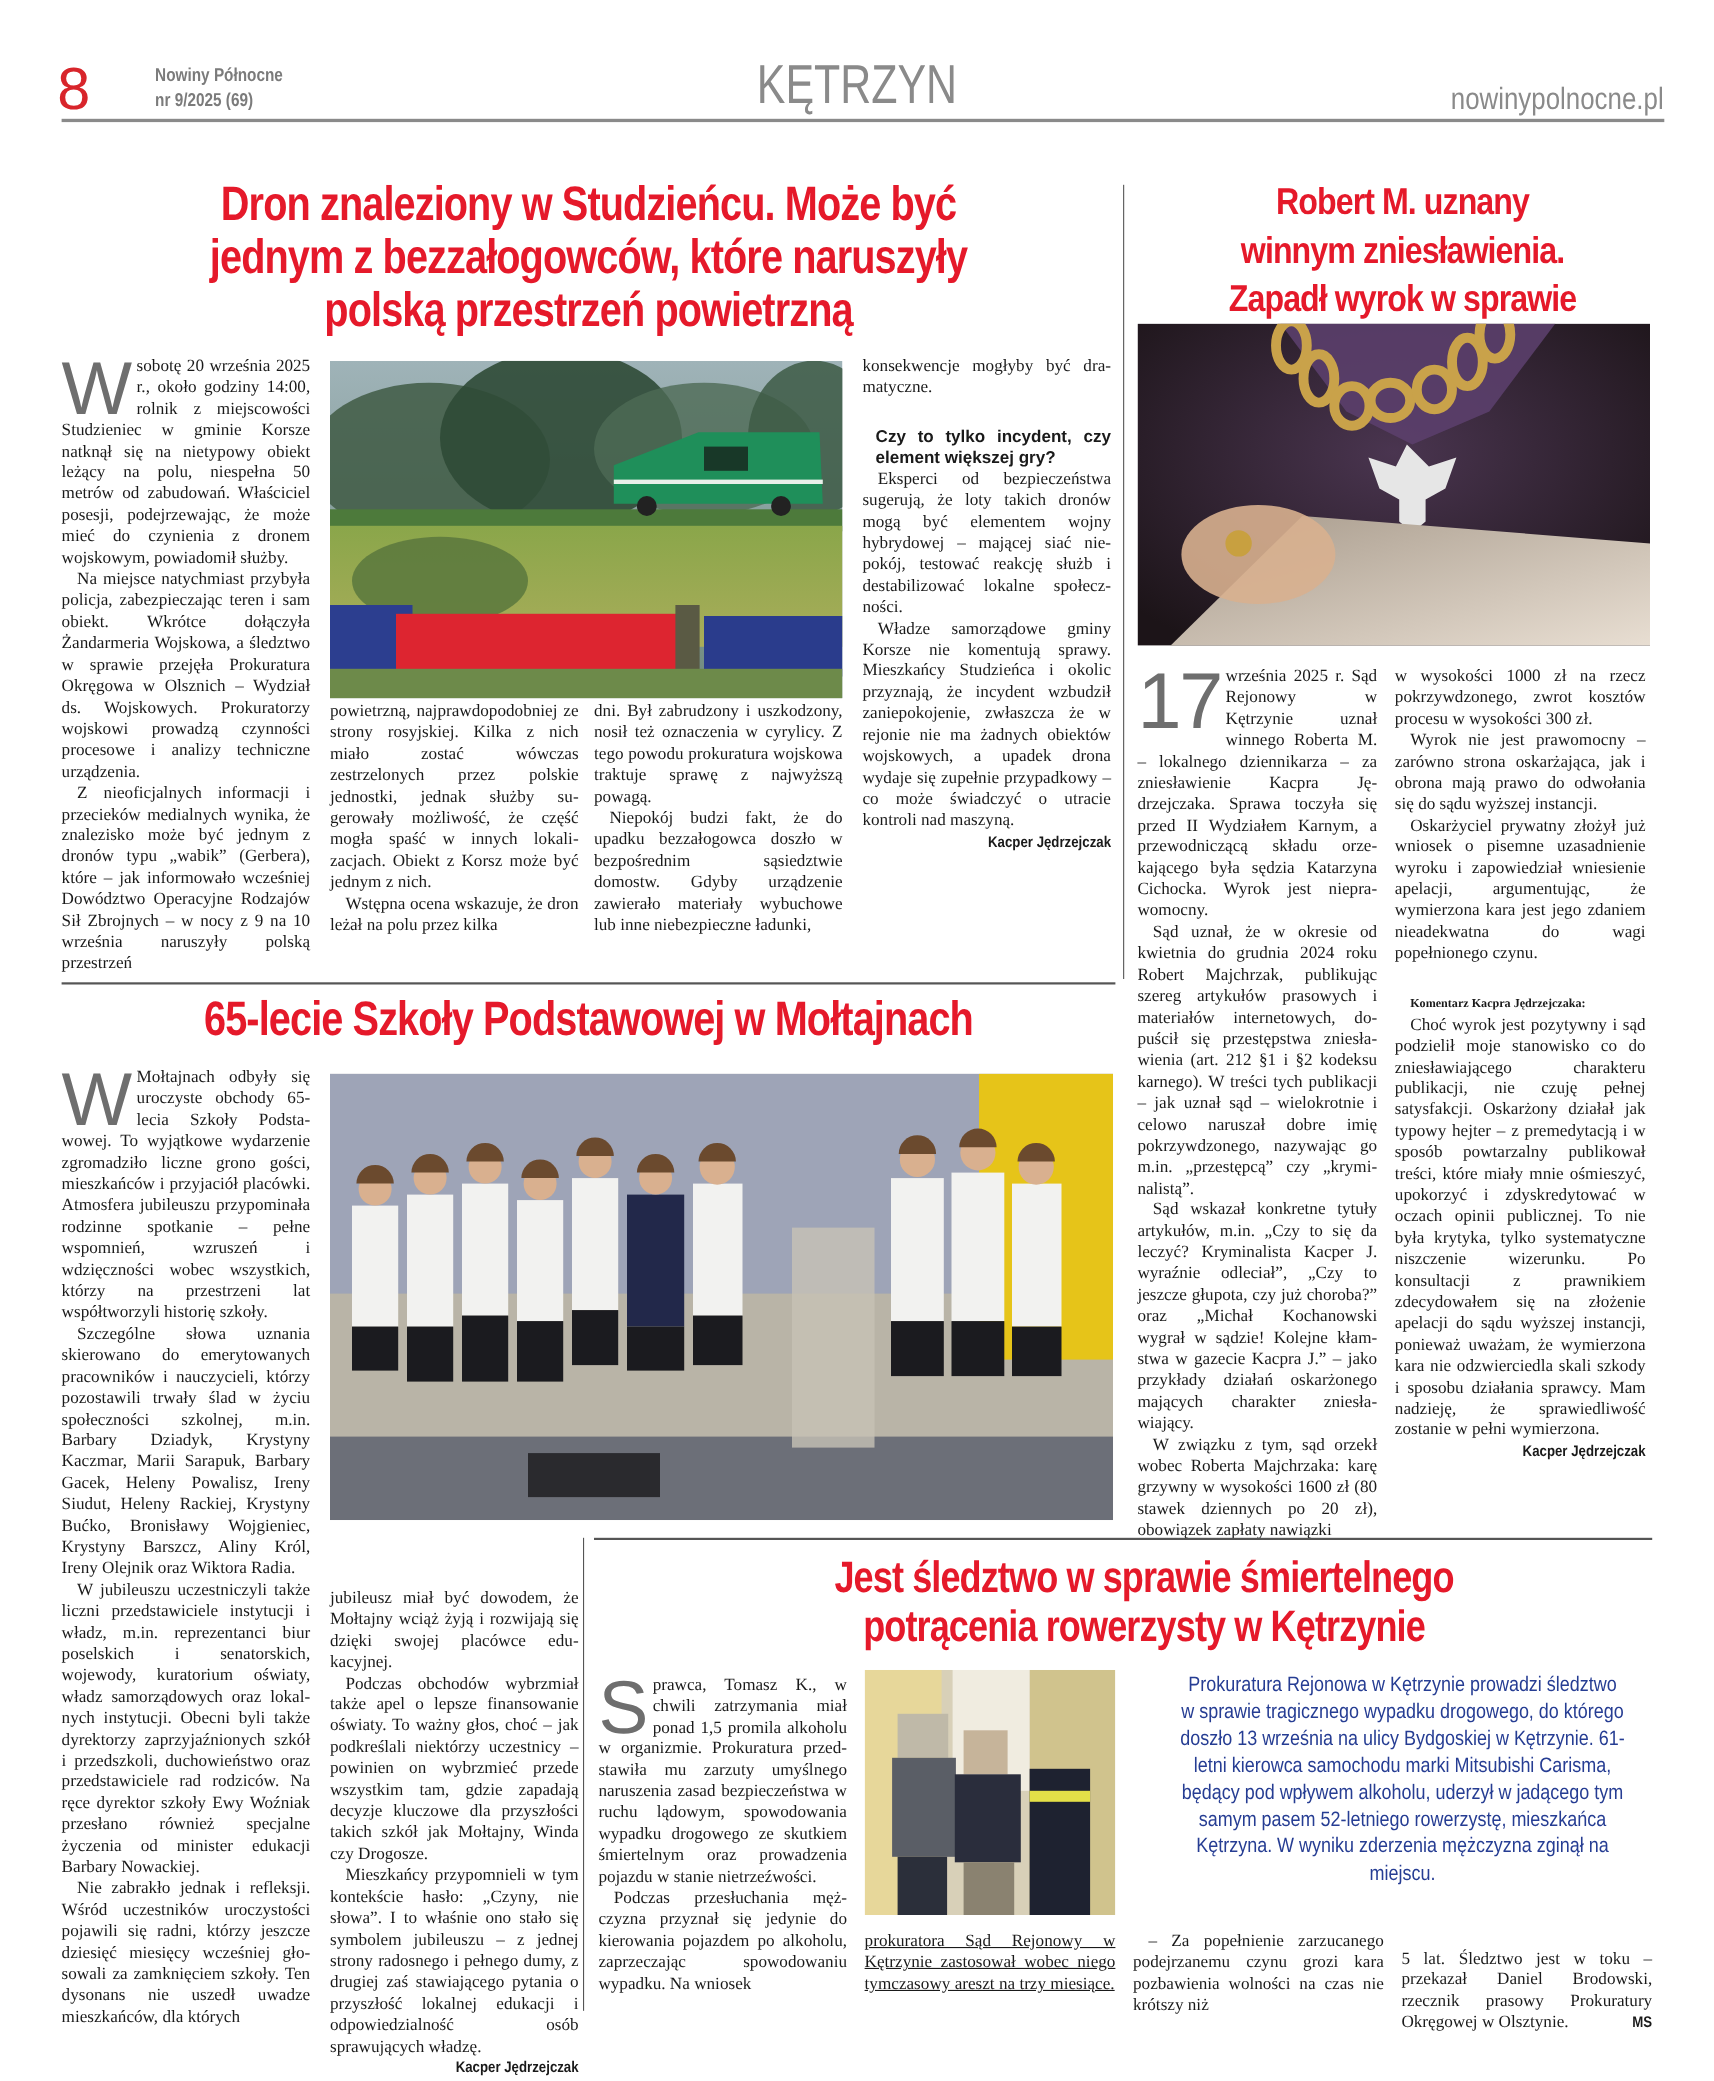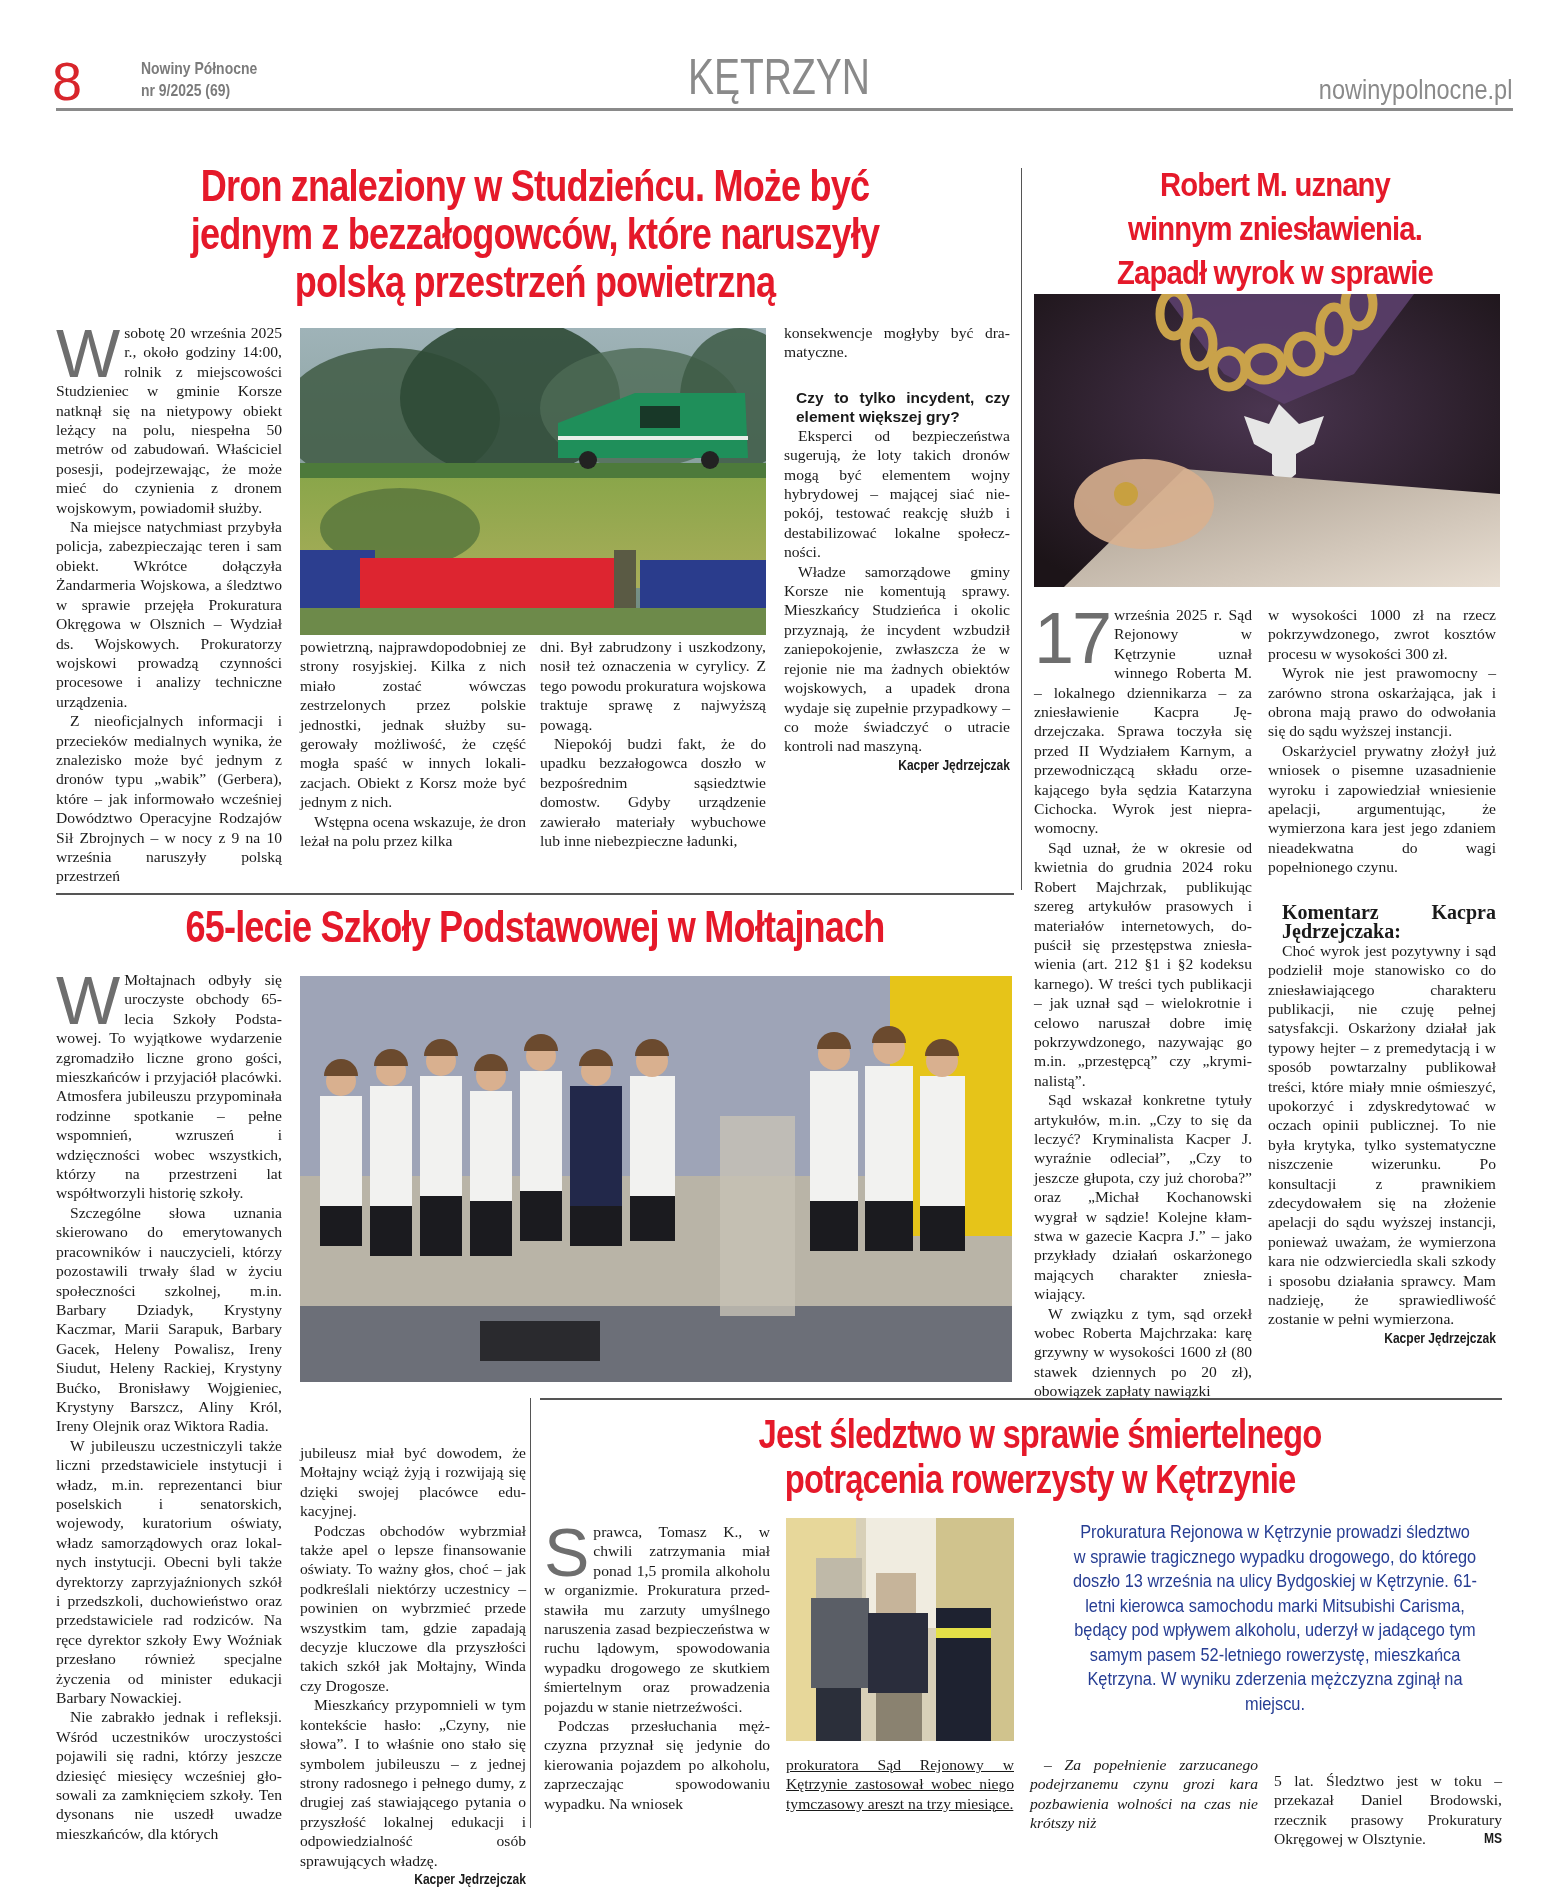--- a/index.html
+++ b/index.html
@@ -26,21 +26,21 @@
   .vrule { width: 1px; background: #555; }
   .hrule { height: 2px; background: #555; }
 
   
   .col { font-size: 15.6px; line-height: 19.4px; text-align: justify; hyphens: manual; }
   .col p { text-indent: 14px; }
   .col p.first { text-indent: 0; }
   .dropcap { float: left; font-family: "Liberation Sans", sans-serif; color: #6e6e6e; font-size: 68px; line-height: 56px; margin: 2px 4px 0 0; font-weight: 400; }
   .dropcap.two { font-size: 72px; line-height: 62px; letter-spacing: -2px; }
   .subhead { font-family: "Liberation Sans", sans-serif; font-weight: 700; font-size: 15.5px; line-height: 19px; margin: 26px 0 0 12px; }
-  .subhead-serif { font-family: "Liberation Serif", serif; font-weight: 700; font-size: 20px; line-height: 19px; margin: 26px 0 0 14px; }
+  .subhead-serif { font-family: "Liberation Serif", serif; font-weight: 700; font-size: 11px; line-height: 19px; margin: 26px 0 0 14px; }
   .byline { font-family: "Liberation Sans", sans-serif; font-weight: 700; font-size: 14px; text-align: right; line-height: 19px; transform: scaleX(0.86); transform-origin: right center; }
   .byline-inline { float: right; font-family: "Liberation Sans", sans-serif; font-weight: 700; font-size: 14px; transform: scaleX(0.86); transform-origin: right center; }
 
   .lead-blue { left: 1040px; width: 470px; top: 1520px; font-family: "Liberation Sans", sans-serif; color: #263d93; font-size: 19px; line-height: 24.5px; text-align: center; transform: scaleX(0.86); transform-origin: center top; }
 
   
   .photo { overflow: hidden; position: absolute; }
   .photo svg { width: 100%; height: 100%; display: block; }
 </style>
 </head>
@@ -282,21 +282,21 @@
     <rect x="150" y="110" width="55" height="10" fill="#e4e048"></rect>
   </svg>
 </div>
 
 <div class="abs lead-blue">Prokuratura Rejonowa w Kętrzynie prowadzi śledztwo w sprawie tragicznego wypadku drogowego, do którego doszło 13 września na ulicy Bydgoskiej w Kętrzynie. 61-letni kierowca samochodu marki Mitsubishi Carisma, będący pod wpływem alkoholu, uderzył w jadącego tym samym pasem 52-letniego rowerzystę, mieszkańca Kętrzyna. W wyniku zderzenia mężczyzna zginął na miejscu.</div>
 
 <div class="abs col" style="left:786px; top:1755px; width:228px;text-decoration:underline;">
   <p class="first">prokuratora Sąd Rejonowy w Kętrzynie zastosował wobec niego tymczasowy areszt na trzy miesiące.</p>
 </div>
 
-<div class="abs col" style="left:1030px; top:1755px; width:228px;font-style:italic;">
+<div class="abs col" style="left:1030px; top:1755px; width:228px;">
   <p>– Za popełnienie zarzuca­nego podejrzanemu czynu grozi kara pozbawienia wol­ności na czas nie krótszy niż</p>
 </div>
 
 <div class="abs col" style="left:1274px; top:1755px; width:228px;margin-top:16px;">
   <p class="first">
     <span>5 lat. Śledztwo jest w toku – przekazał Daniel Brodowski, rzecznik prasowy Prokuratury Okręgowej w Olsztynie.</span>
     <span class="byline-inline">MS</span>
   </p>
 </div>
 

